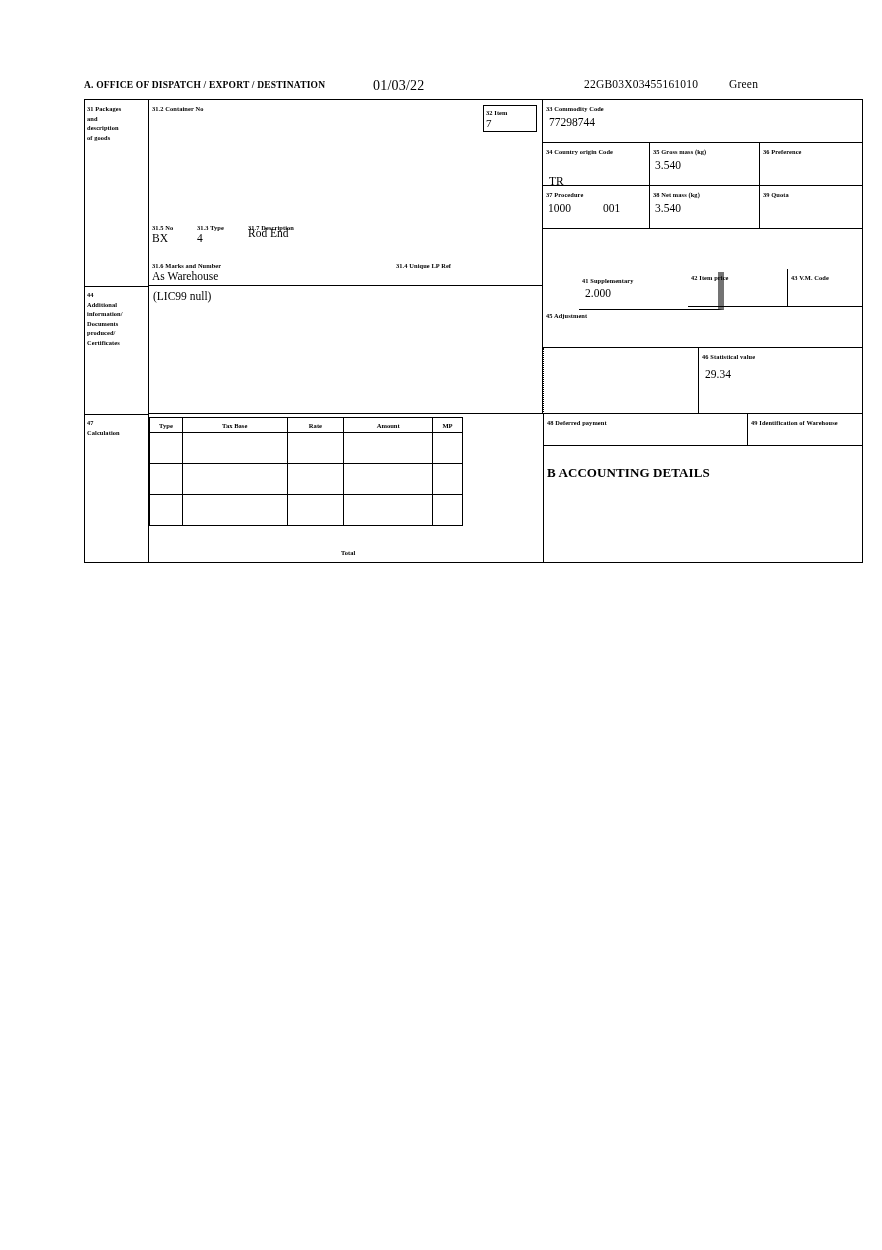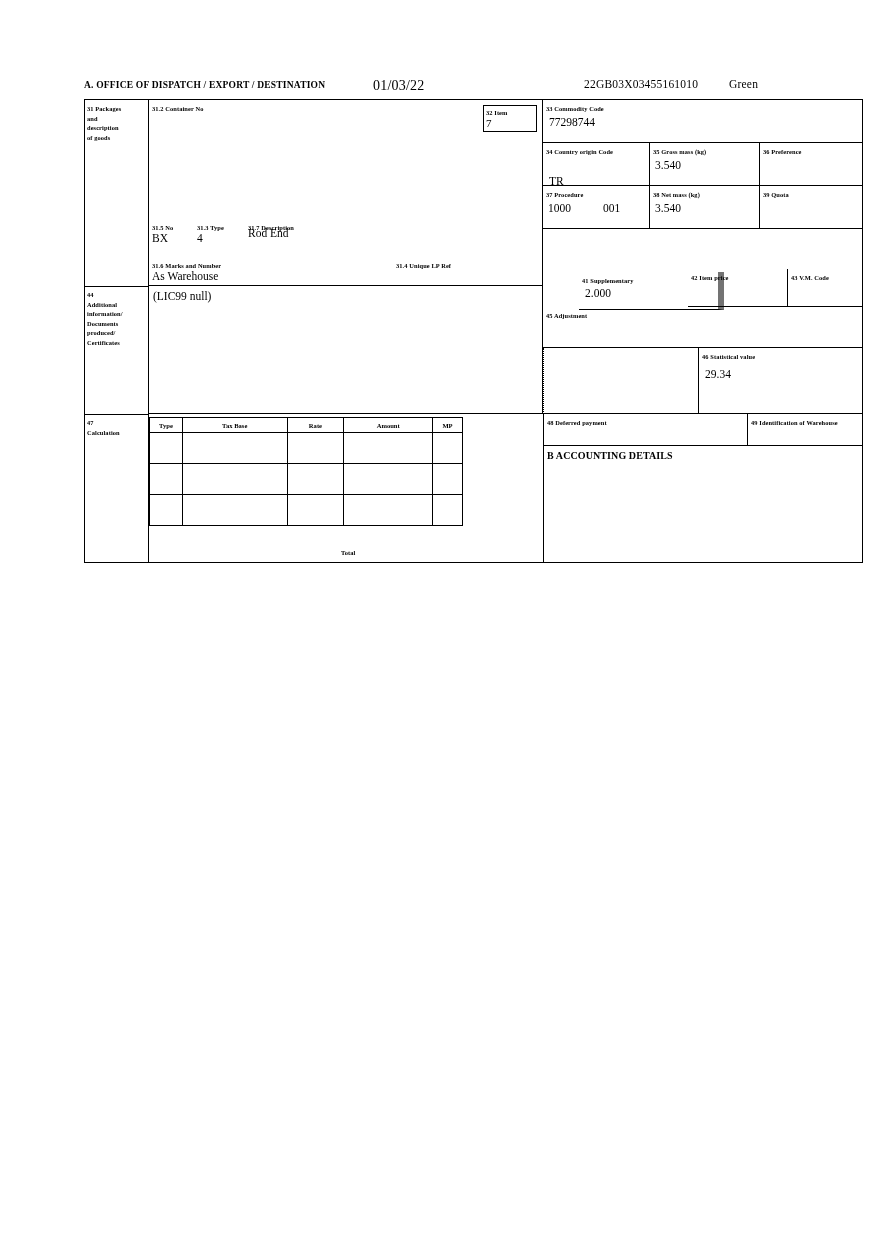--- a/index.html
+++ b/index.html
@@ -287,18 +287,18 @@
       <div class="cell lbl" style="left:3px; top:4px;">48 Deferred payment</div>
       <div class="cell val" style="left:6px; top:14px;"></div>
     </div>
 
     <div class="cell" style="left:663px; top:314px; width:115px; height:32px; border-bottom:1px solid #000;">
       <div class="cell lbl" style="left:3px; top:4px;">49 Identification of Warehouse</div>
       <div class="cell val" style="left:6px; top:14px;"></div>
     </div>
 
     <div class="cell" style="left:458px; top:346px; width:320px; height:116px; border-left:1px solid #000;">
-      <div class="cell lbl" style="left:3px; top:5px; font-size:10px;">B ACCOUNTING DETAILS</div>
+      <div class="cell lbl" style="left:3px; top:22px; font-size:13px;">B ACCOUNTING DETAILS</div>
       <div class="cell val" style="left:6px; top:18px;"></div>
     </div>
 
   </div>
 </div>
 
 </body></html>

